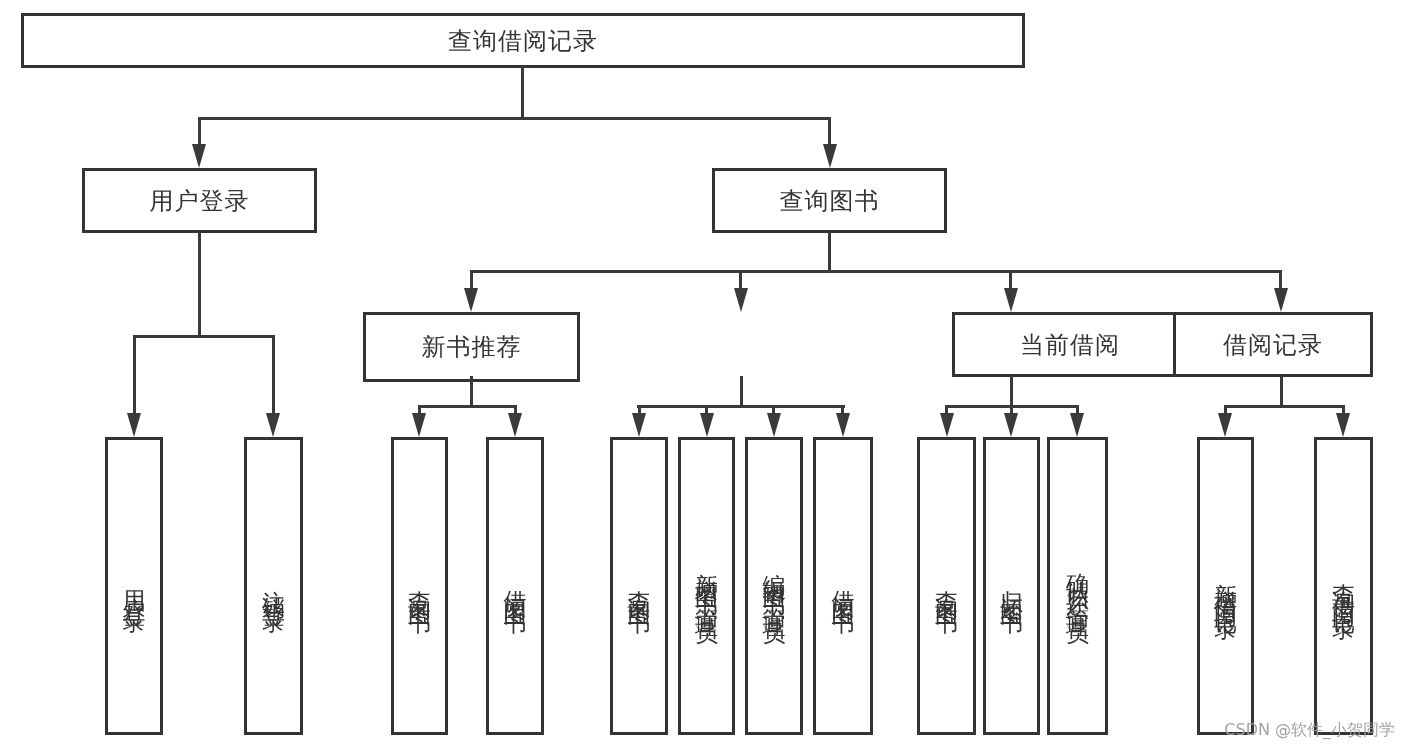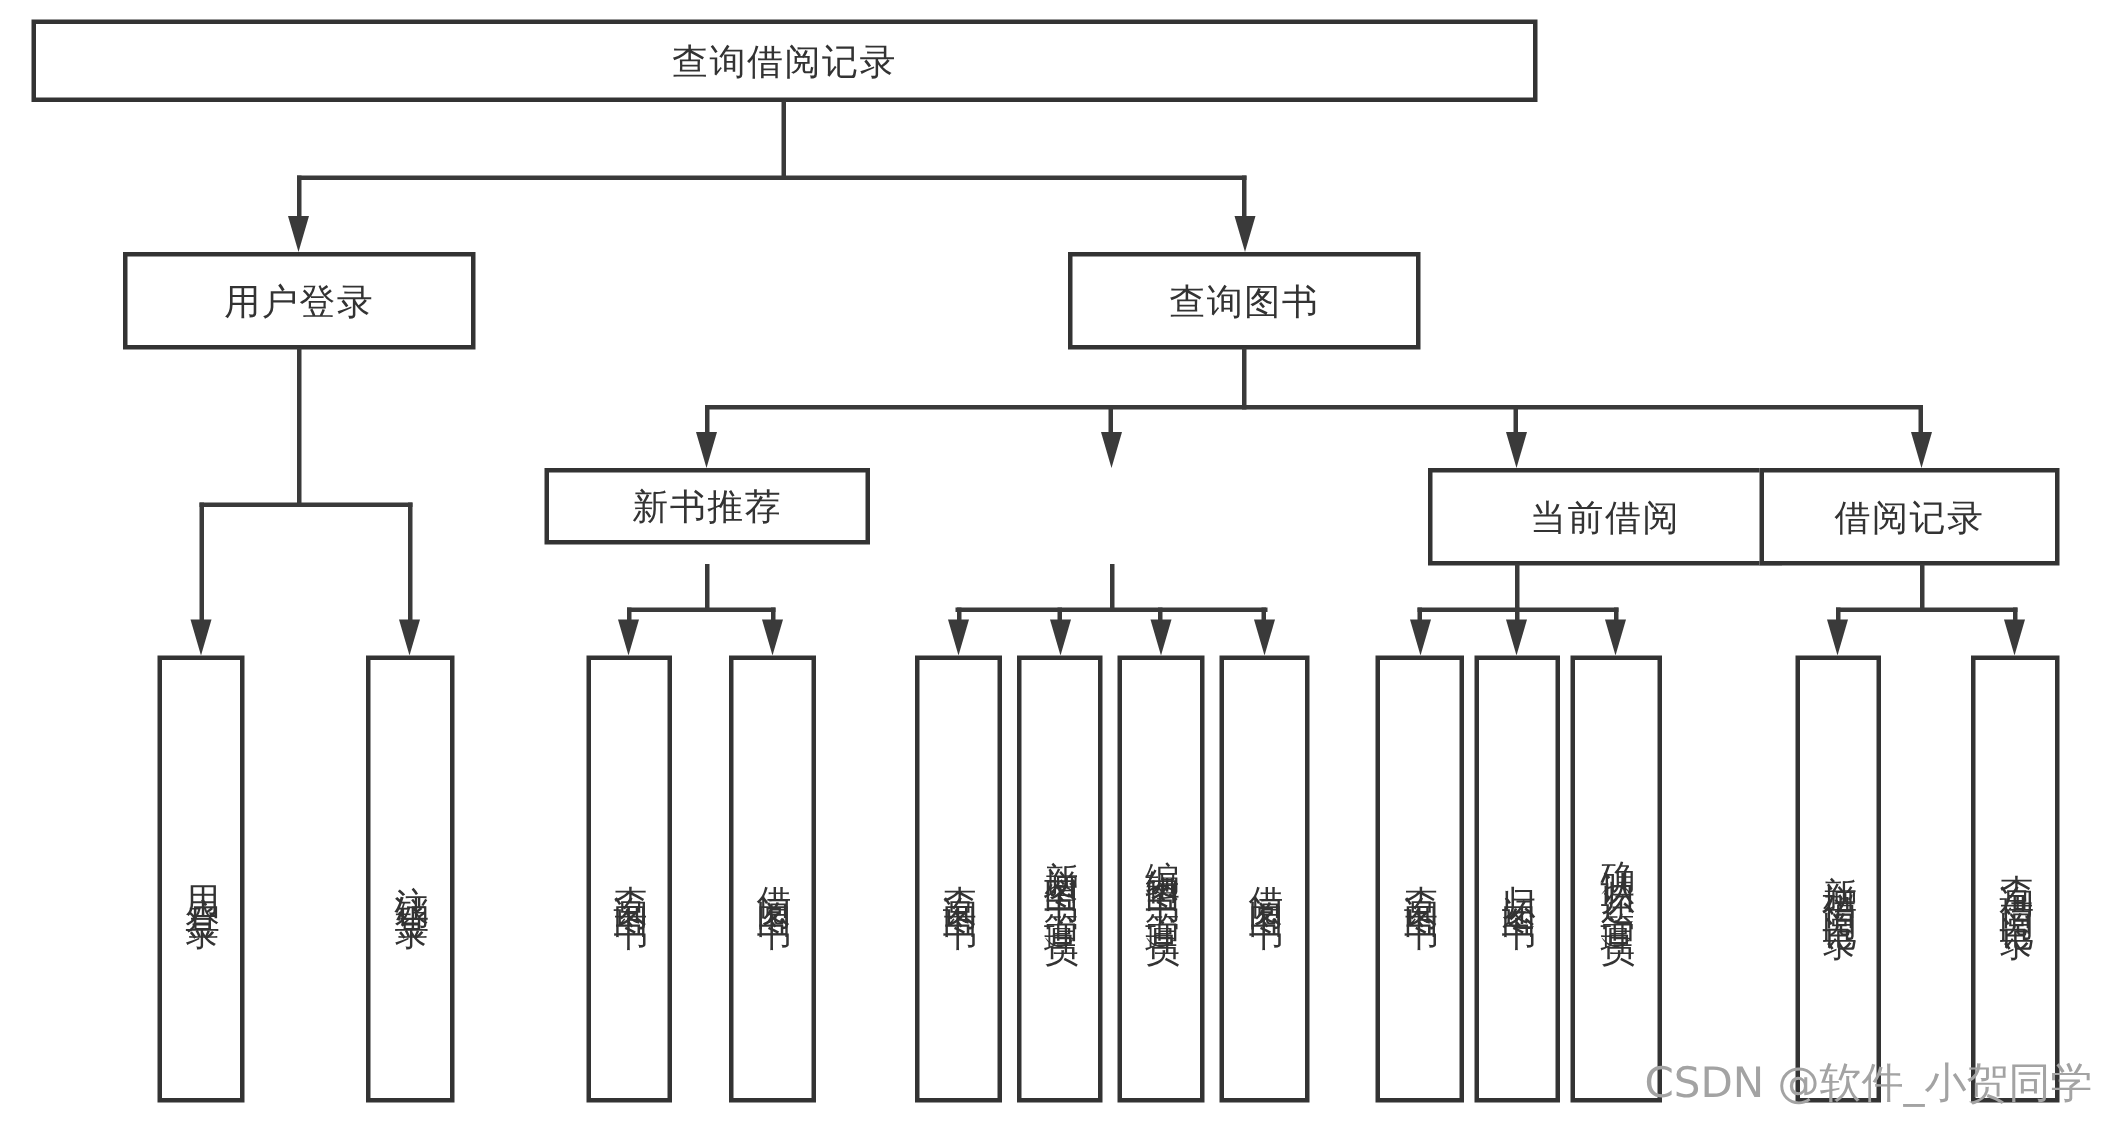--- a/index.html
+++ b/index.html
@@ -46,21 +46,21 @@
   .tri{
     position:absolute;
     width:0;height:0;
     border-left:7px solid transparent;
     border-right:7px solid transparent;
     border-top:24px solid var(--line);
   }
   .watermark{
     position:absolute;
     right:10px;bottom:6px;
-    font-size:28px;
+    font-size:16px;
     color:var(--watermark);
     white-space:nowrap;
   }
 </style>
 </head>
 <body>
 
 <div class="canvas">
 
   <div class="box h" style="left:21px;top:13px;width:1004px;height:55px">
@@ -92,21 +92,21 @@
   <div class="hline" style="left:470px;top:270px;width:812px"></div>
   <div class="vline" style="left:470px;top:270px;height:22px"></div>
   <div class="tri" style="left:464px;top:288px"></div>
   <div class="vline" style="left:739px;top:270px;height:22px"></div>
   <div class="tri" style="left:734px;top:288px"></div>
   <div class="vline" style="left:1009px;top:270px;height:22px"></div>
   <div class="tri" style="left:1004px;top:288px"></div>
   <div class="vline" style="left:1279px;top:270px;height:22px"></div>
   <div class="tri" style="left:1274px;top:288px"></div>
 
-  <div class="box h" style="left:363px;top:312px;width:217px;height:51px">
+  <div class="box h" style="left:363px;top:312px;width:217px;height:70px">
     <span>新书推荐</span>
   </div>
   <div class="box h" style="left:952px;top:312px;width:236px;height:65px">
     <span>当前借阅</span>
   </div>
   <div class="box h" style="left:1173px;top:312px;width:200px;height:65px">
     <span>借阅记录</span>
   </div>
 
   <div class="vline" style="left:470px;top:376px;height:31px"></div>

